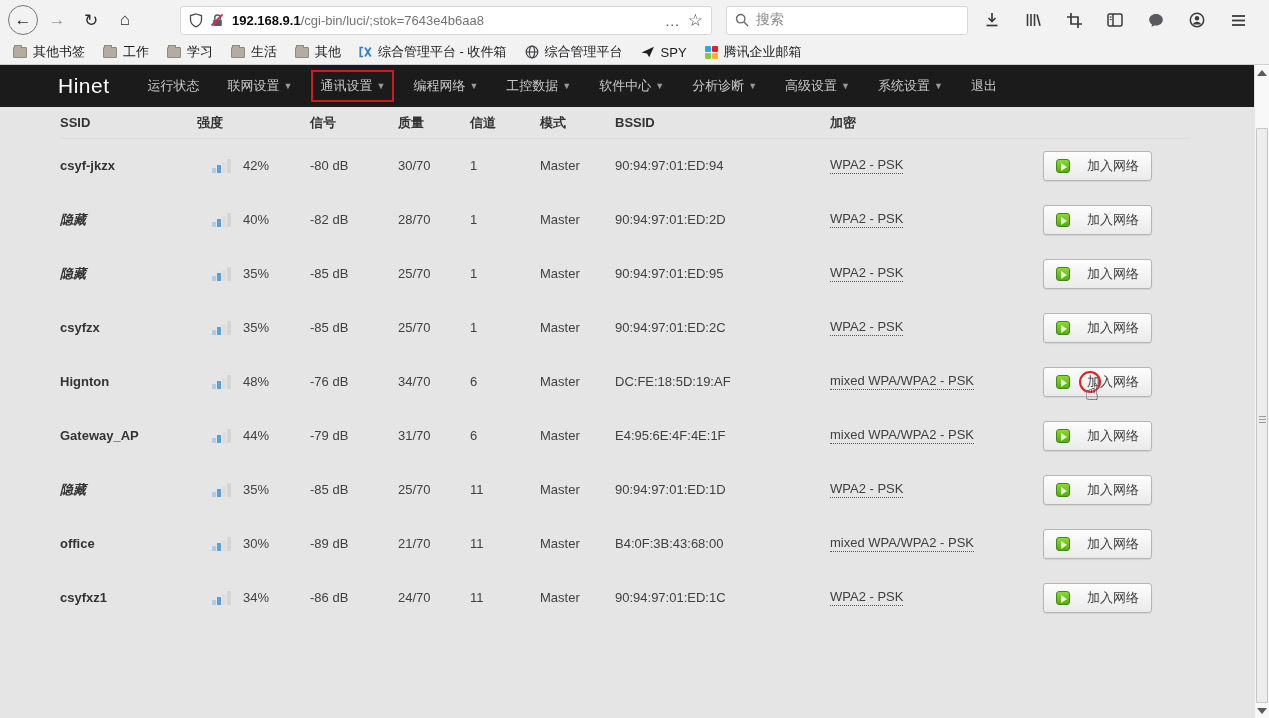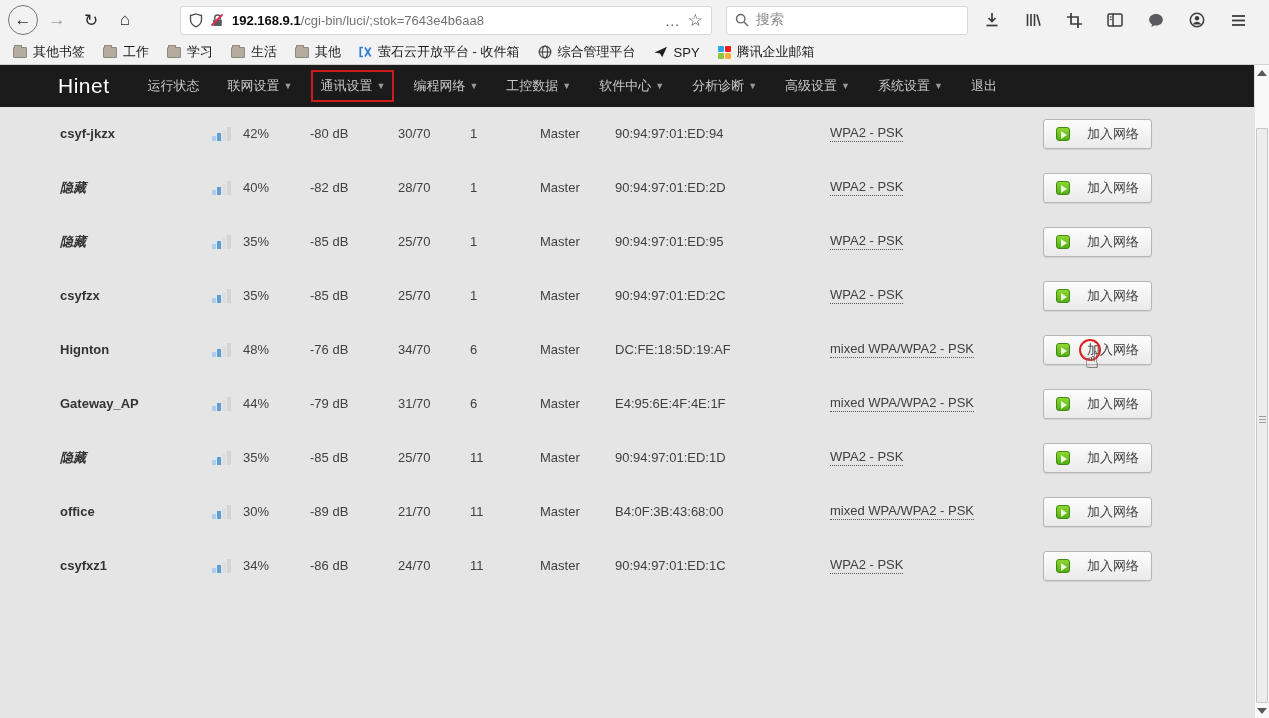--- a/index.html
+++ b/index.html
@@ -212,21 +212,21 @@
       </div>
       <div class="bm-item">
         <span class="bm-folder"></span>
         <span>其他</span>
       </div>
       <div class="bm-item">
         <svg width="13" height="12" viewBox="0 0 13 12">
           <path d="M4 1.5 L1.3 1.5 L1.3 10.5 L4 10.5" fill="none" stroke="#2e7cd6" stroke-width="1.7"></path>
           <path d="M6 1.5 L11.7 10.5 M11.7 1.5 L6 10.5" fill="none" stroke="#2e7cd6" stroke-width="1.7"></path>
         </svg>
-        <span>萤石云开放平台 - 收件箱</span>
+        <span>综合管理平台 - 收件箱</span>
       </div>
       <div class="bm-item">
         <svg width="14" height="14" viewBox="0 0 14 14">
           <circle cx="7" cy="7" r="5.8" fill="none" stroke="#4a4a4f" stroke-width="1.3"></circle>
           <line x1="1.2" y1="7" x2="12.8" y2="7" stroke="#4a4a4f" stroke-width="1.2"></line>
           <ellipse cx="7" cy="7" rx="2.6" ry="5.8" fill="none" stroke="#4a4a4f" stroke-width="1.2"></ellipse>
         </svg>
         <span>综合管理平台</span>
       </div>
       <div class="bm-item">
@@ -286,20 +286,31 @@
           <span>系统设置</span>
           <span class="caret">▼</span>
         </div>
         <div class="nav-item">
           <span>退出</span>
         </div>
       </div>
   </div>
 
   <div class="tablewrap">
+    <div class="grid thead" id="thead">
+        <div class="hcell">SSID</div>
+        <div class="hcell">强度</div>
+        <div class="hcell">信号</div>
+        <div class="hcell">质量</div>
+        <div class="hcell">信道</div>
+        <div class="hcell">模式</div>
+        <div class="hcell">BSSID</div>
+        <div class="hcell">加密</div>
+        <div></div>
+      </div>
     <div id="rows">
         <div class="grid row">
     <div class="cell ssid">csyf-jkzx</div>
     <div class="cell sig-wrap">
       <span class="bars">
         <span style="height:5px;background:#aecde8"></span>
         <span style="height:8px;background:#5b9fd4"></span>
         <span style="height:11px;background:#dedede"></span>
         <span style="height:14px;background:#d4d4d4"></span>
       </span>

